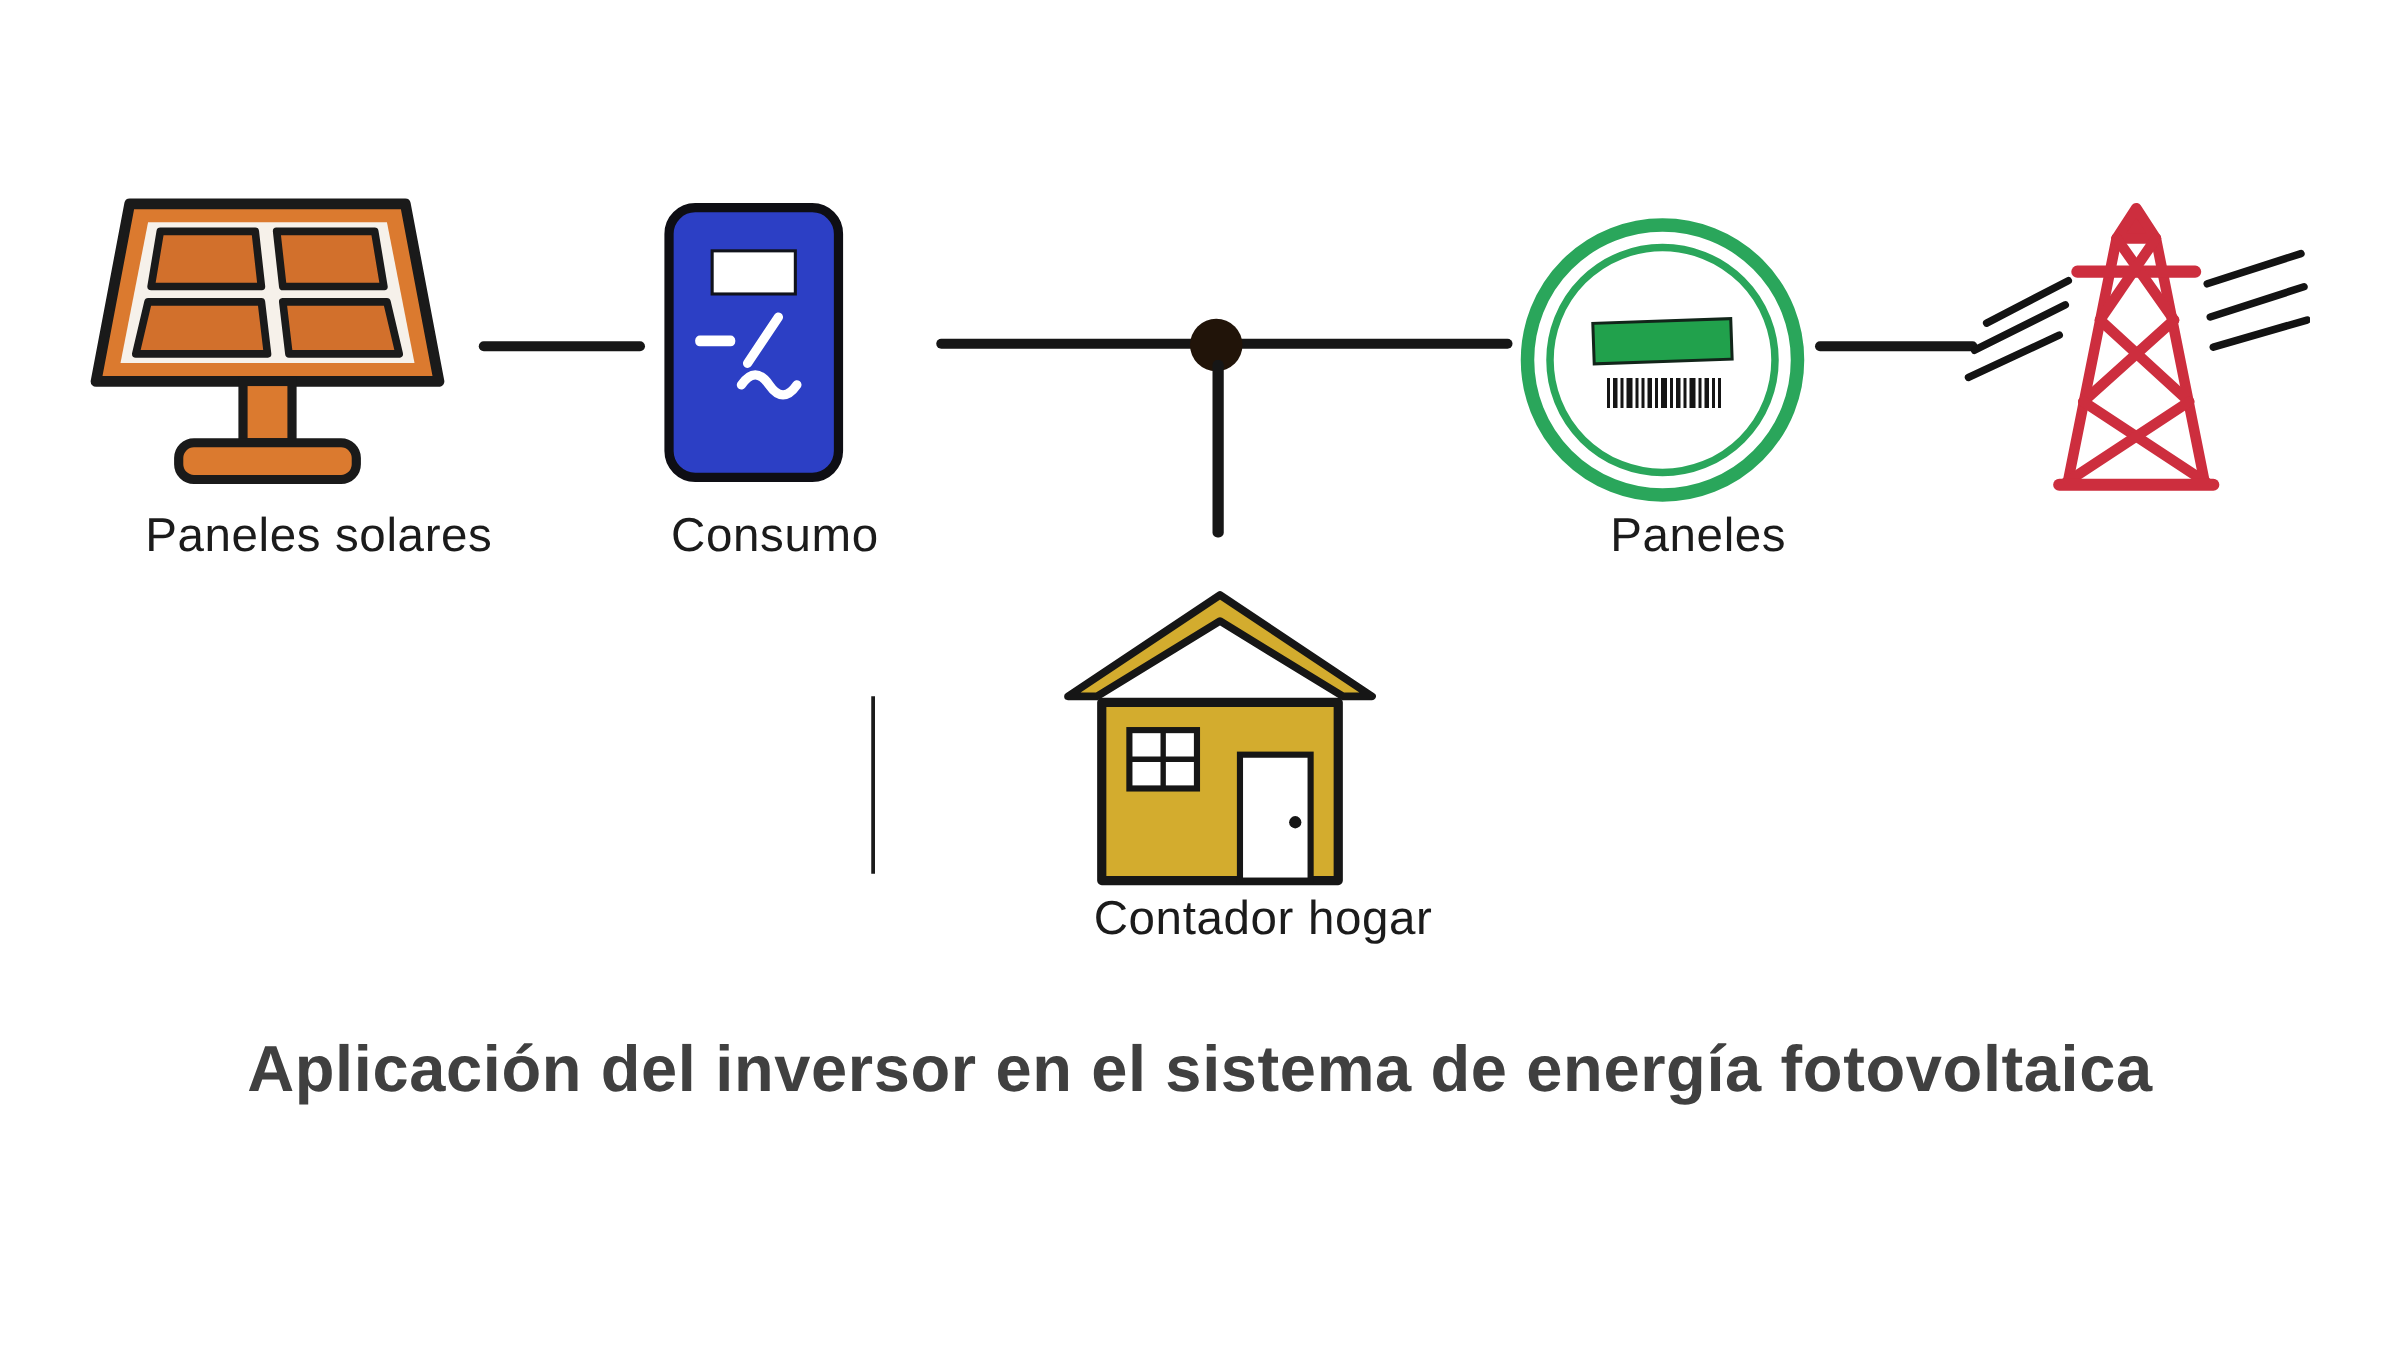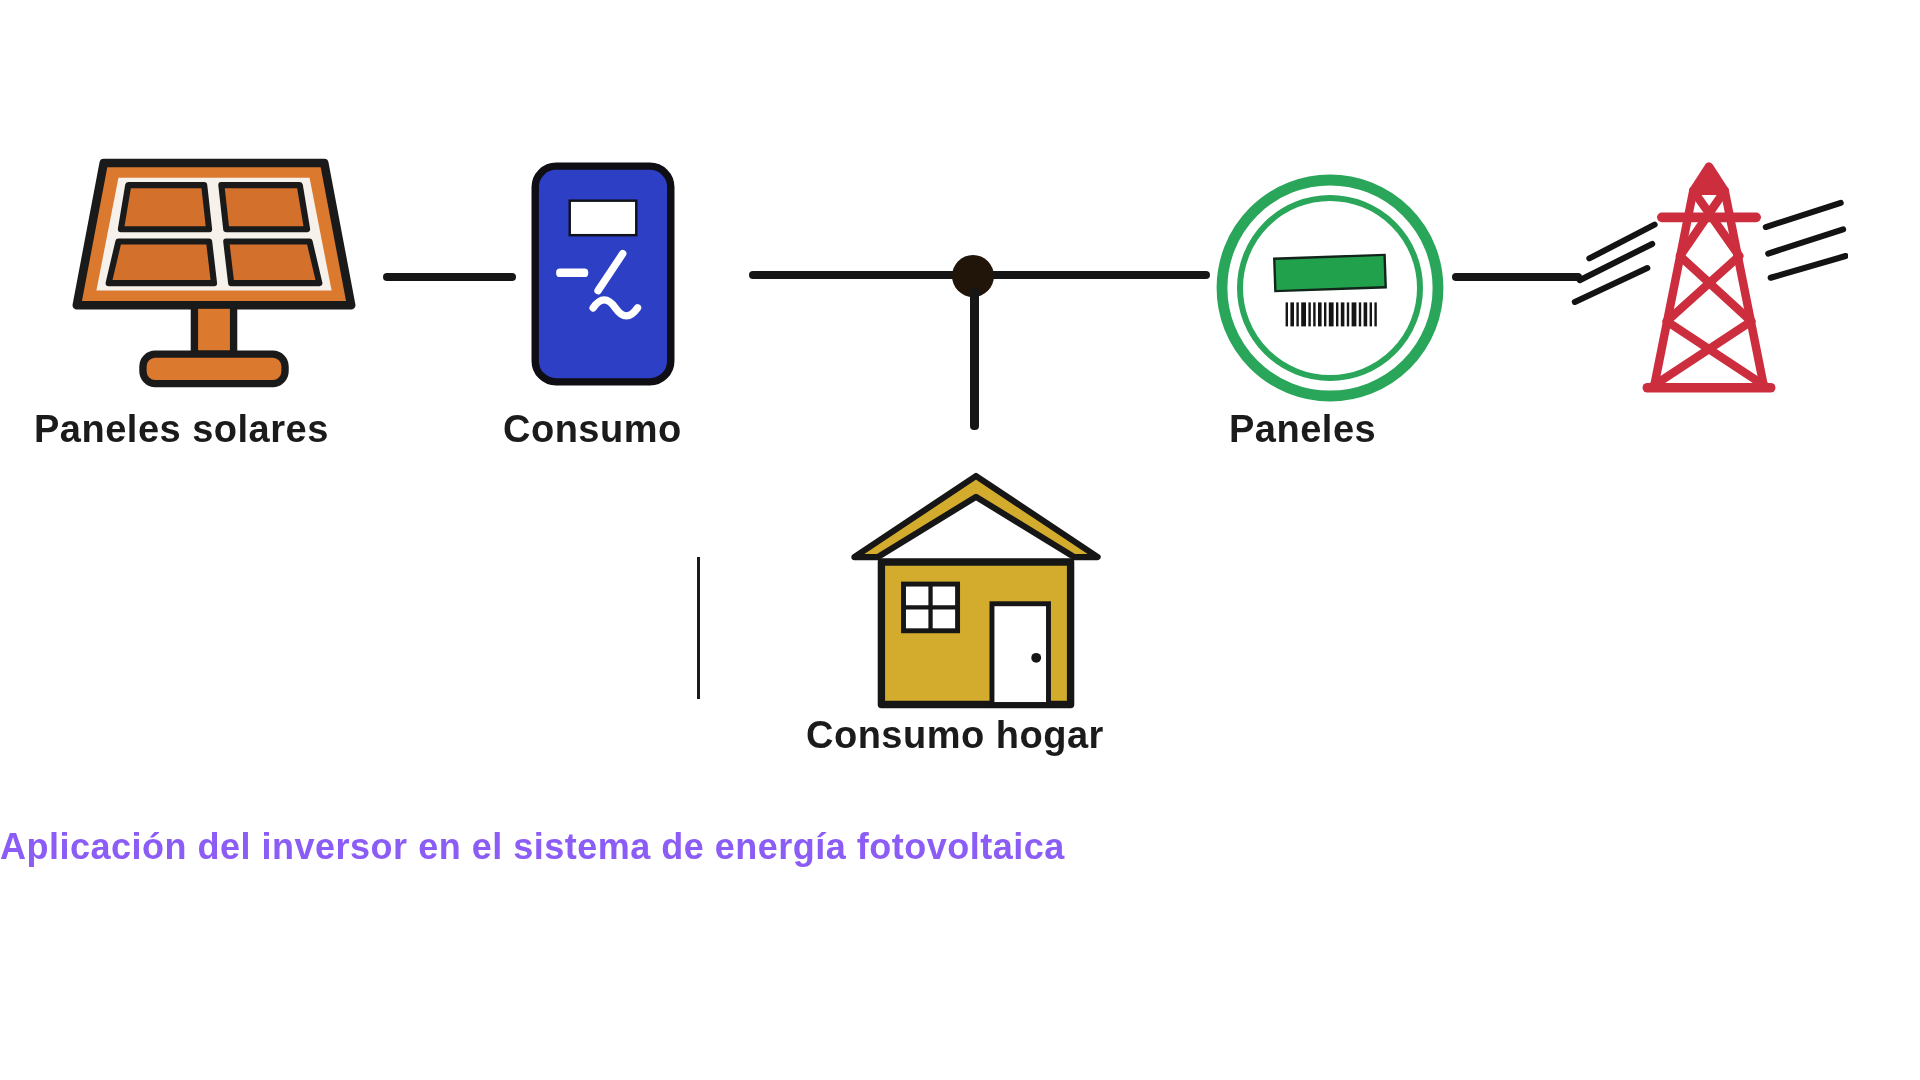--- a/index.html
+++ b/index.html
@@ -9,42 +9,43 @@
     position: relative;
     width: 1920px;
     height: 1080px;
     background: #ffffff;
     overflow: hidden;
   }
   .icon-box { position: absolute; }
   .icon-box svg { width: 100%; height: 100%; display: block; }
   .node-label {
     position: absolute;
-    text-align: left;
-    font-weight: 700;
+    text-align: right;
+    font-weight: 400;
     font-size: 38px;
     color: #1b1b1b;
     letter-spacing: 0.5px;
     white-space: nowrap;
   }
   .h-line { position: absolute; height: 8px; background: #161616; border-radius: 4px; }
   .v-line { position: absolute; width: 9px;  background: #161616; border-radius: 4px; }
   .junction-dot {
     position: absolute;
     width: 42px; height: 42px;
     border-radius: 50%;
     background: #211409;
   }
   .stray-line { position: absolute; width: 3px; background: #1b1b1b; }
   .diagram-title {
     position: absolute;
     left: 0; top: 826px; width: 100%;
+    text-align: center;
     font-weight: 800;
-    font-size: 36px;
-    color: #8b5cf6;
+    font-size: 52px;
+    color: #404040;
     letter-spacing: 0.5px;
   }
 </style>
 </head>
 <body>
 
 <div class="canvas">
 
   <div class="icon-box" style="left:67px; top:148px; width:294px; height:258px;">
     <svg viewBox="0 0 240 210" aria-hidden="true">
@@ -83,21 +84,21 @@
     <svg viewBox="0 0 210 200" aria-hidden="true">
       <rect x="28" y="78" width="154" height="116" fill="#D3AC2E" stroke="#161616" stroke-width="6" stroke-linejoin="round"></rect>
       <path d="M6 74 L105 8 L204 74 L185 74 L105 25 L25 74 Z" fill="#D3AC2E" stroke="#161616" stroke-width="5" stroke-linejoin="round"></path>
       <rect x="46" y="96" width="44" height="38" fill="#ffffff" stroke="#161616" stroke-width="4"></rect>
       <line x1="68" y1="96" x2="68" y2="134" stroke="#161616" stroke-width="3.5"></line>
       <line x1="46" y1="115" x2="90" y2="115" stroke="#161616" stroke-width="3.5"></line>
       <rect x="118" y="112" width="46" height="82" fill="#ffffff" stroke="#161616" stroke-width="4"></rect>
       <circle cx="154" cy="156" r="4" fill="#161616"></circle>
     </svg>
   </div>
-  <div class="node-label" style="left:806px; top:714px; width:340px;">Consumo hogar</div>
+  <div class="node-label" style="left:806px; top:714px; width:340px;">Contador hogar</div>
 
   <div class="icon-box" style="left:1210px; top:168px; width:240px; height:240px;">
     <svg viewBox="0 0 200 200" aria-hidden="true">
       <circle cx="100" cy="100" r="90" fill="#ffffff" stroke="#2AA65B" stroke-width="9"></circle>
       <circle cx="100" cy="100" r="75" fill="#ffffff" stroke="#2AA65B" stroke-width="5"></circle>
       <g transform="rotate(-2 100 88)">
         <rect x="54" y="74" width="92" height="27" fill="#21A14C" stroke="#12251a" stroke-width="2"></rect>
       </g>
       <g fill="#151515">
         <rect x="63" y="112" width="2" height="20"></rect>

